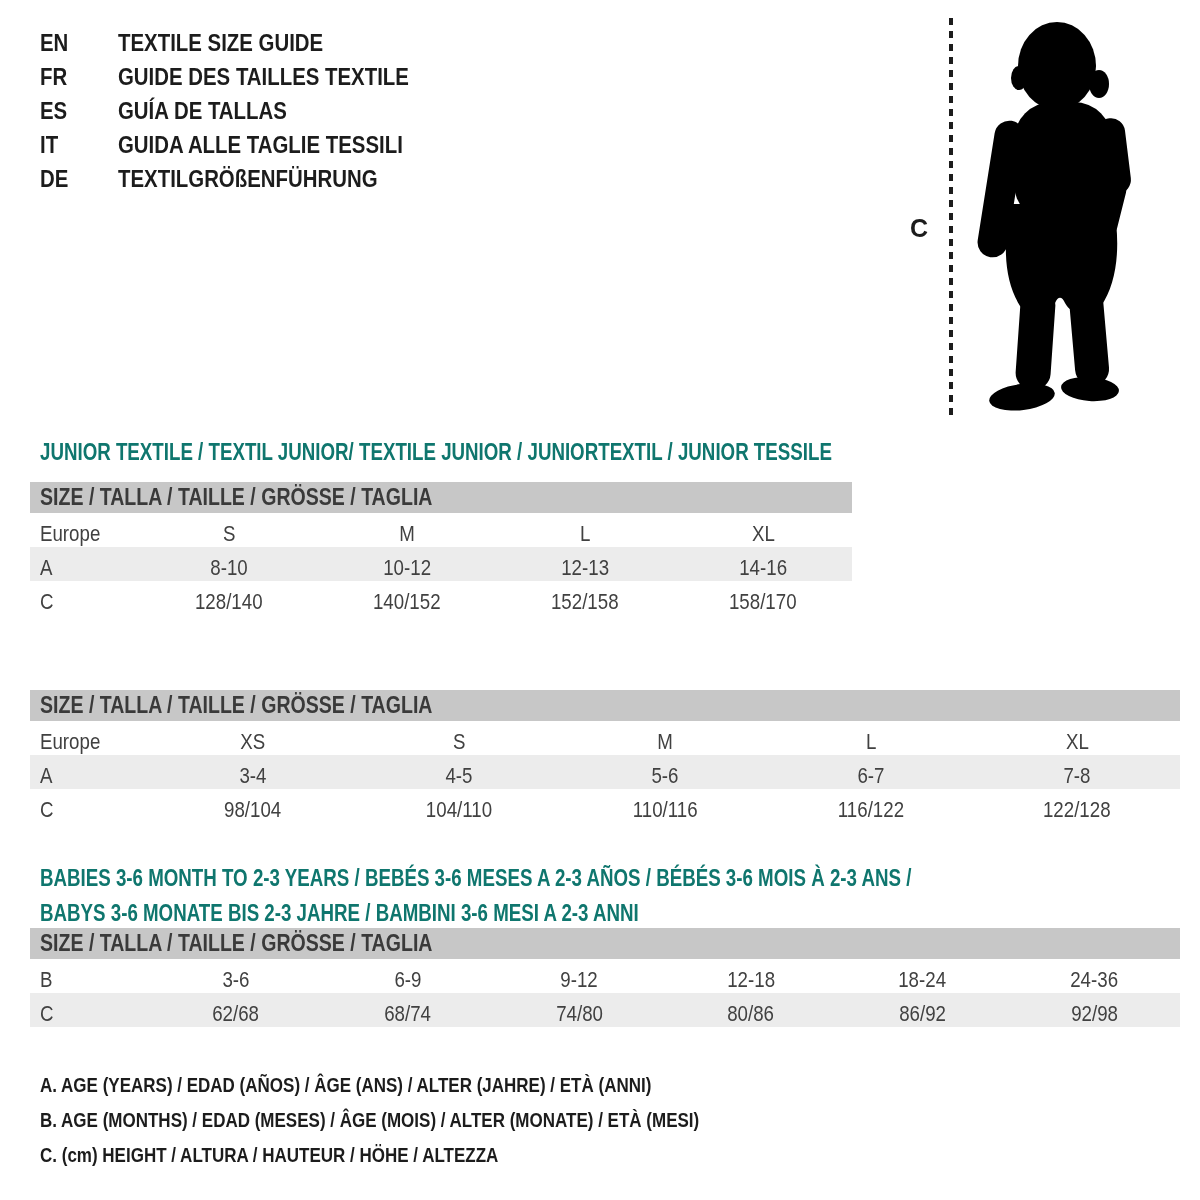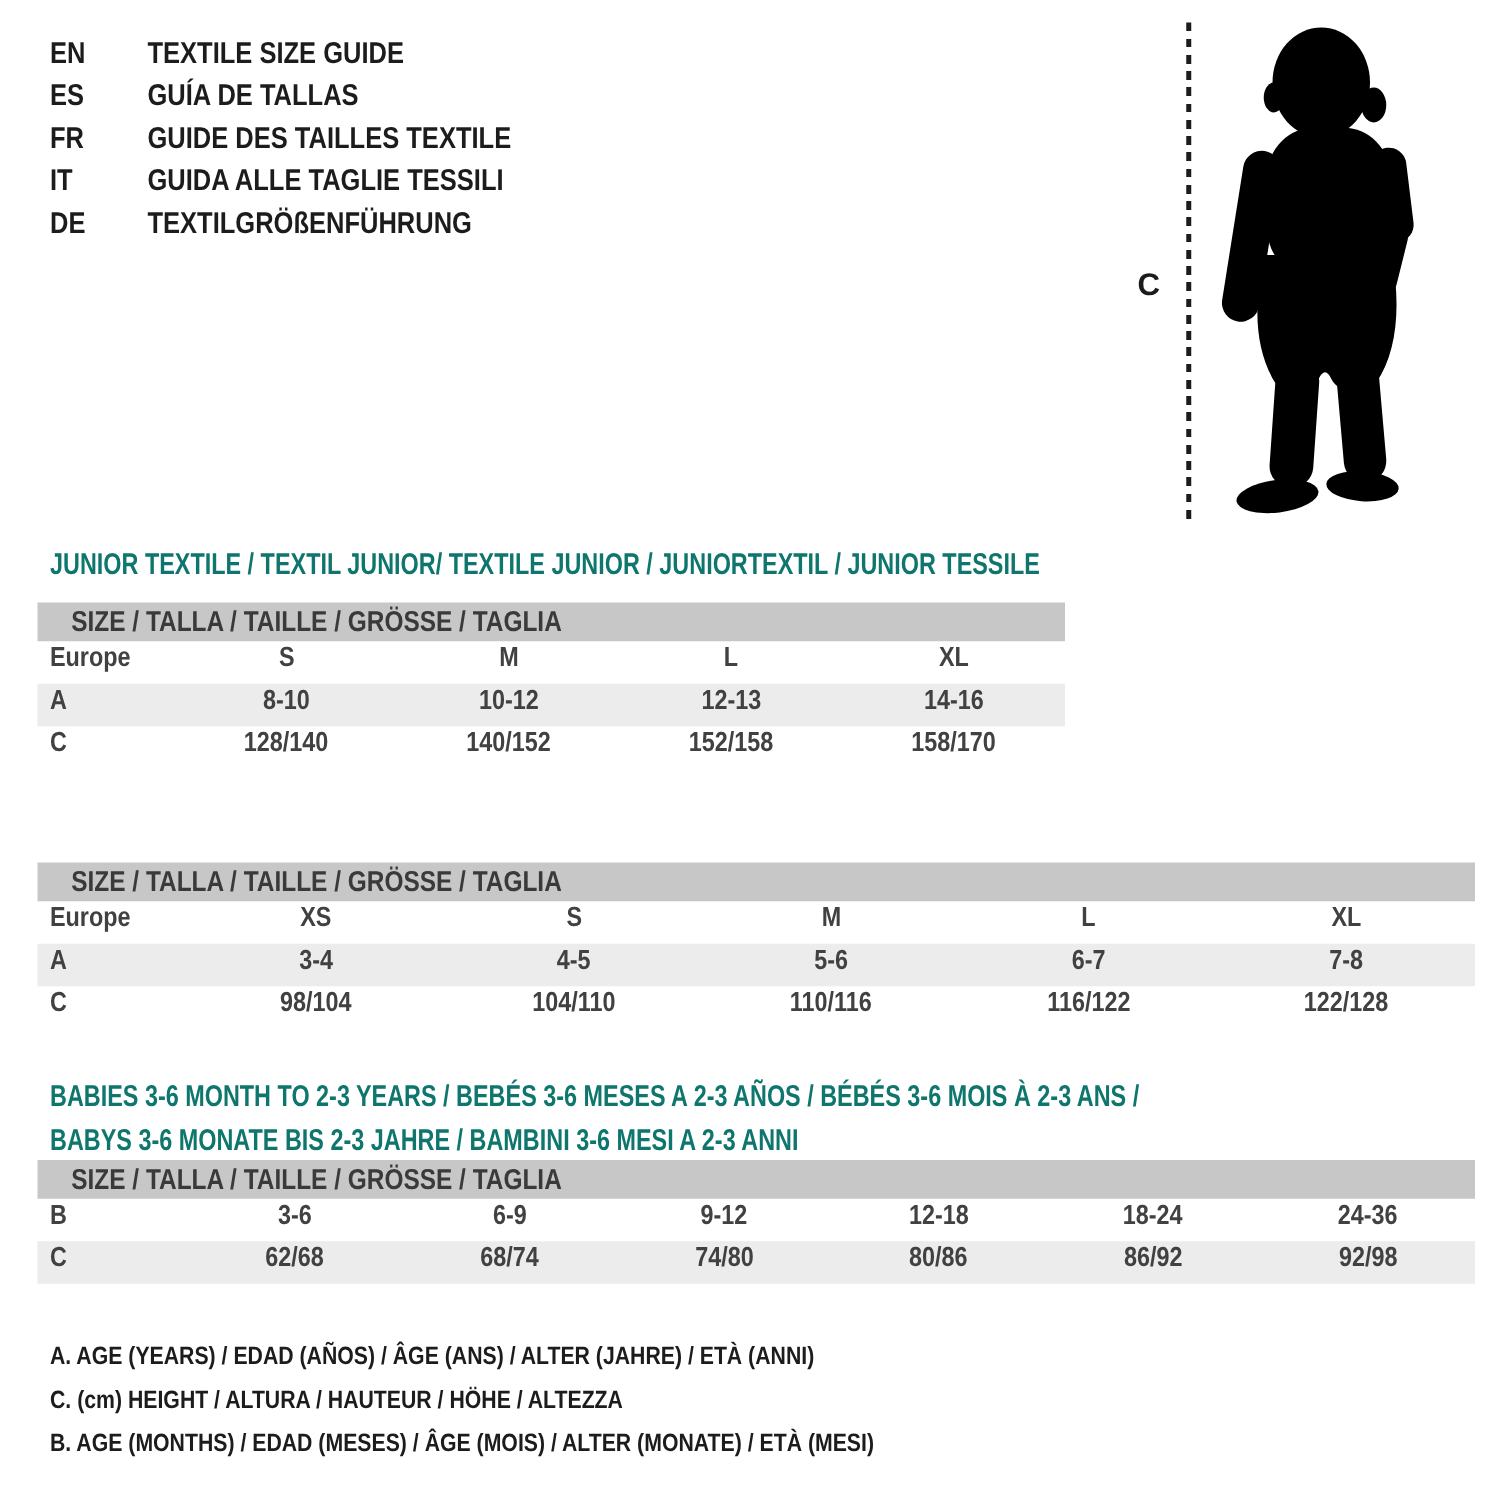--- a/index.html
+++ b/index.html
@@ -22,23 +22,23 @@
   .height-line{position:absolute;left:949px;top:18px;width:4px;height:400px;
     background:repeating-linear-gradient(to bottom,#1c1c1c 0 7px,transparent 7px 13px);}
   .c-marker{position:absolute;left:910px;top:214px;font-size:25px;font-weight:700;color:#1c1c1c;}
   .baby{position:absolute;left:962px;top:12px;width:178px;height:408px;}
 
   
   .sec-heading{position:absolute;font-size:24px;font-weight:700;color:#0f766e;line-height:35px;}
 
   
   .sizetable{position:absolute;}
-  .thead{height:31px;background:#c7c7c7;display:flex;align-items:center;padding-left:27px;
+  .thead{height:31px;background:#c7c7c7;display:flex;align-items:center;padding-left:10px;
     font-size:23px;font-weight:700;color:#3a3a3a;}
-  .trow{display:flex;align-items:flex-start;height:34px;font-size:22px;font-weight:700;color:#414141;}
+  .trow{display:flex;align-items:flex-end;height:34px;font-size:22px;font-weight:400;color:#414141;}
   .sizetable > div:nth-child(3){background:#ececec;}
   .cell-label{padding-left:10px;box-sizing:border-box;}
   .t-junior .cell-label{width:110px;}
   .t-wide .cell-label{width:120px;}
   .cell-data{flex:1;text-align:center;}
 
   
   .legend{position:absolute;left:40px;top:1068px;}
   .legend-line{height:35px;font-size:20px;font-weight:700;color:#1c1c1c;display:flex;align-items:center;}
 
@@ -53,26 +53,26 @@
 <body>
 
 <div class="canvas">
 
   <div class="lang-list">
     <div class="lang-row">
       <span class="lang-code"><span class="cx">EN</span></span>
       <span class="cx">TEXTILE SIZE GUIDE</span>
     </div>
     <div class="lang-row">
+      <span class="lang-code"><span class="cx">FR</span></span>
+      <span class="cx">GUIDE DES TAILLES TEXTILE</span>
+    </div>
+    <div class="lang-row">
       <span class="lang-code"><span class="cx">ES</span></span>
       <span class="cx">GUÍA DE TALLAS</span>
-    </div>
-    <div class="lang-row">
-      <span class="lang-code"><span class="cx">FR</span></span>
-      <span class="cx">GUIDE DES TAILLES TEXTILE</span>
     </div>
     <div class="lang-row">
       <span class="lang-code"><span class="cx">IT</span></span>
       <span class="cx">GUIDA ALLE TAGLIE TESSILI</span>
     </div>
     <div class="lang-row">
       <span class="lang-code"><span class="cx">DE</span></span>
       <span class="cx">TEXTILGRÖßENFÜHRUNG</span>
     </div>
   </div>
@@ -182,20 +182,20 @@
         <div class="cell-data"><span class="cx cxc">86/92</span></div>
         <div class="cell-data"><span class="cx cxc">92/98</span></div>
       </div>
     </div>
 
   <div class="legend">
     <div class="legend-line">
         <span class="cx">A. AGE (YEARS) / EDAD (AÑOS) / ÂGE (ANS) / ALTER (JAHRE) / ETÀ (ANNI)</span>
       </div>
     <div class="legend-line">
+        <span class="cx">B. AGE (MONTHS) / EDAD (MESES) / ÂGE (MOIS) / ALTER (MONATE) / ETÀ (MESI)</span>
+      </div>
+    <div class="legend-line">
         <span class="cx">C. (cm) HEIGHT / ALTURA / HAUTEUR / HÖHE / ALTEZZA</span>
       </div>
-    <div class="legend-line">
-        <span class="cx">B. AGE (MONTHS) / EDAD (MESES) / ÂGE (MOIS) / ALTER (MONATE) / ETÀ (MESI)</span>
-      </div>
   </div>
 
 </div>
 
 </body></html>

